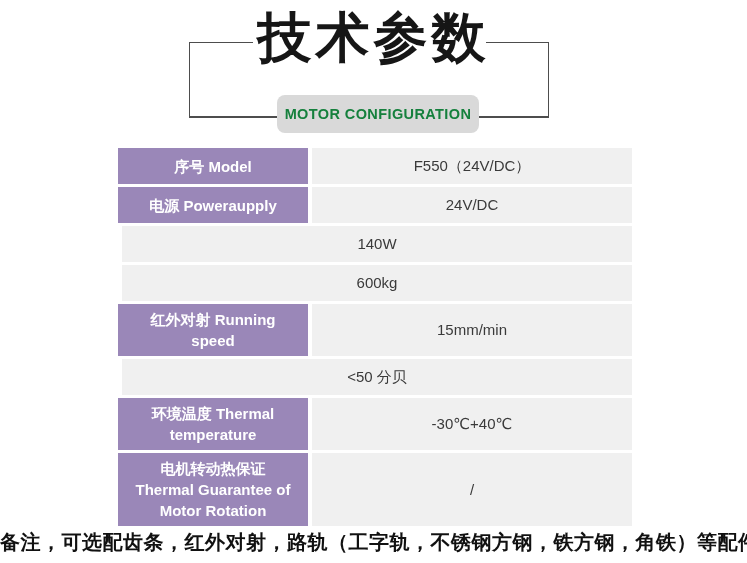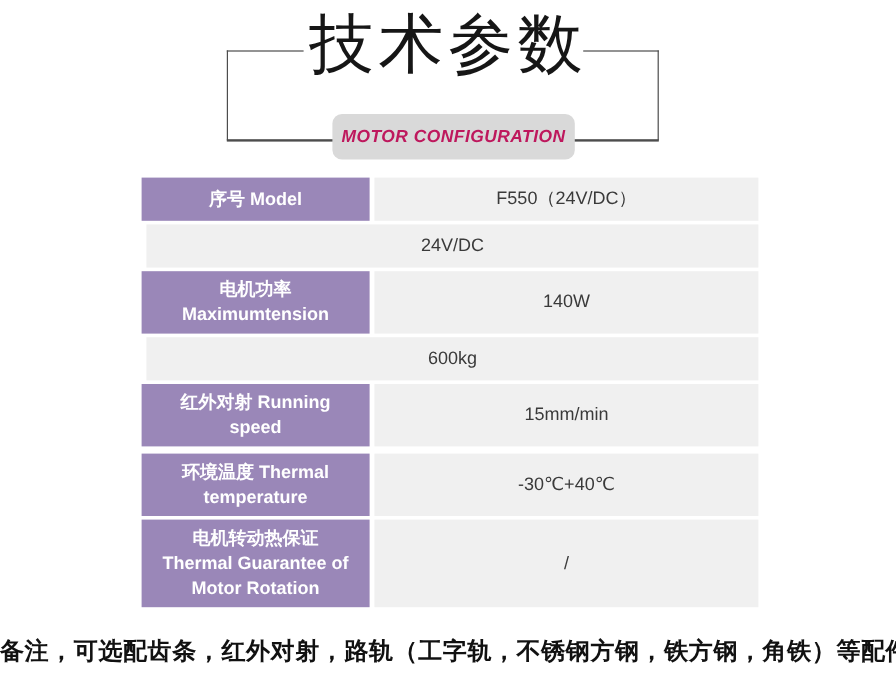--- a/index.html
+++ b/index.html
@@ -12,21 +12,21 @@
     font-family: "Liberation Sans", "DejaVu Sans", sans-serif;
   }
 
   
   .main-title {
     position: absolute;
     top: 4px; left: 0; right: 0;
     text-align: center;
     font-size: 54px;
     line-height: 66px;
-    font-weight: 400;
+    font-weight: 700;
     color: #161616;
     letter-spacing: 4px;
     white-space: nowrap;
   }
 
   
   .fline { position: absolute; background: #4d4d4d; }
   .fl-top-left     { left: 189px; top: 42px;  width: 64px; height: 1px; }
   .fl-left-vert    { left: 189px; top: 42px;  width: 1px;  height: 75px; }
   .fl-bottom-left  { left: 189px; top: 116px; width: 92px; height: 2px; }
@@ -37,23 +37,22 @@
   .subtitle-pill {
     position: absolute;
     left: 277px; top: 95px;
     width: 202px; height: 38px;
     background: var(--pill-bg, #d9d9d9);
     border-radius: 8px;
     display: flex; align-items: center; justify-content: center;
     font-size: 14.5px;
     font-weight: 700;
     letter-spacing: 0.4px;
-    color: #be185d;
+    color: #15803d;
     white-space: nowrap;
-    font-style: italic;
   }
 
   
   .spec-table {
     position: absolute;
     left: 118px; top: 148px;
     width: 514px;
   }
   .spec-row { display: flex; margin-bottom: 3px; }
   .cell-label {
@@ -110,38 +109,39 @@
     <span>MOTOR CONFIGURATION</span>
   </div>
 
   <div class="spec-table">
   <div class="spec-row">
     <div class="cell-label">序号 Model</div>
     <div class="cell-value">F550（24V/DC）</div>
   </div>
 
   <div class="spec-row">
+    <div class="cell-label">电源 Poweraupply</div>
     <div class="cell-value">24V/DC</div>
   </div>
 
   <div class="spec-row">
-    <div class="cell-label">电机功率 Maximumtension</div>
     <div class="cell-value">140W</div>
   </div>
 
   <div class="spec-row">
     <div class="cell-value">600kg</div>
   </div>
 
   <div class="spec-row">
     <div class="cell-label">红外对射 Running speed</div>
     <div class="cell-value">15mm/min</div>
   </div>
 
   <div class="spec-row">
+    <div class="cell-value">&lt;50 分贝</div>
   </div>
 
   <div class="spec-row">
     <div class="cell-label">环境温度 Thermal temperature</div>
     <div class="cell-value">-30℃+40℃</div>
   </div>
 
   <div class="spec-row">
     <div class="cell-label">电机转动热保证 Thermal Guarantee of Motor Rotation</div>
     <div class="cell-value">/</div>

